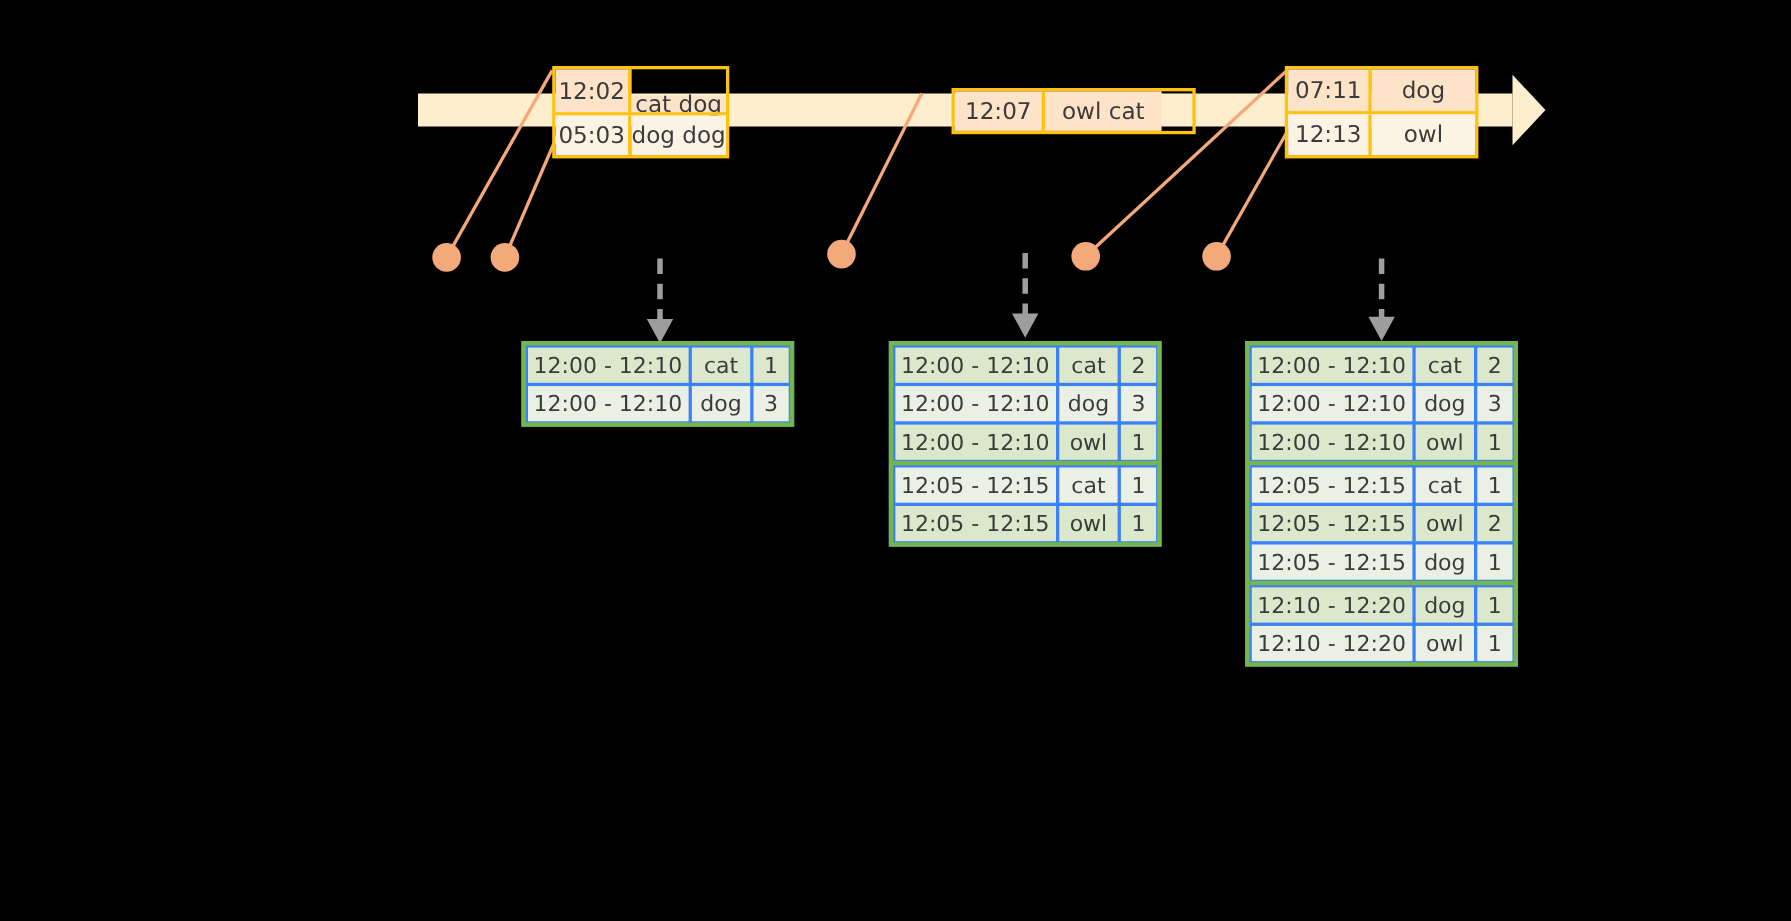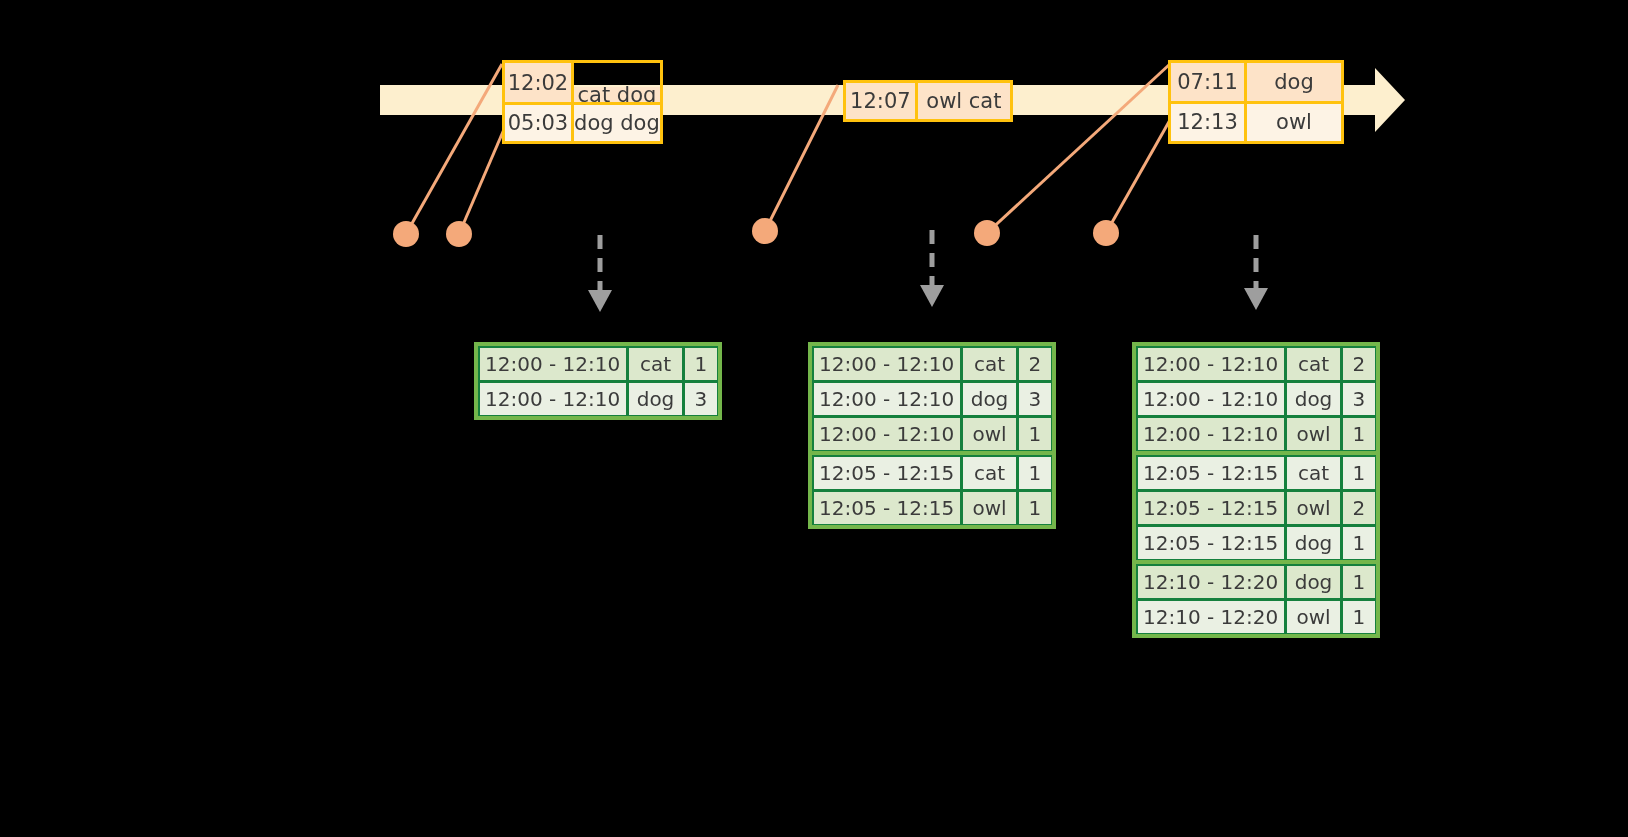--- a/index.html
+++ b/index.html
@@ -13,21 +13,21 @@
        display:flex;flex-direction:column;}
   .evt .row{display:flex;height:39px;}
   .evt .row + .row{border-top:3px solid #FFC20E;}
   .evt .cell{display:flex;align-items:center;justify-content:center;
              font-size:21px;color:#3b3b3b;box-sizing:border-box;}
   .evt .cell.time{border-right:3px solid #FFC20E;}
   .row.a .cell{background:#FDE3C8;}
   .row.b .cell{background:#FDF3E5;}
 
   
-  .agg{position:absolute;border:4px solid #74B64B;box-sizing:border-box;background:#15803d;margin-top:32px;}
+  .agg{position:absolute;border:4px solid #74B64B;box-sizing:border-box;background:#3b82f6;}
   .agg .arow{display:flex;}
   .agg .acell{display:flex;align-items:center;justify-content:center;
               font-size:20px;color:#3b3b3b;height:32px;box-sizing:border-box;
               margin:1.5px;}
   .arow.g0 .acell{background:#DCE8CC;}
   .arow.g1 .acell{background:#EAF0E3;}
   .sep{height:4px;background:#74B64B;}
 </style>
 </head>
 <body>
@@ -73,21 +73,21 @@
     <div class="row a">
       <div class="cell time" style="width:84px;">12:02</div>
       <div class="cell" style="width:106px;margin-top:24px;">cat dog</div>
     </div>
     <div class="row b">
       <div class="cell time" style="width:84px;">05:03</div>
       <div class="cell" style="width:106px;">dog dog</div>
     </div>
   </div>
 
-  <div class="evt" style="left:843px;top:80px;width:170px;height:42px;">
+  <div class="evt" style="left:865px;top:80px;width:222px;height:42px;">
     <div class="row a">
       <div class="cell time" style="width:82px;">12:07</div>
       <div class="cell" style="width:106px;">owl cat</div>
     </div>
   </div>
 
   <div class="evt" style="left:1168px;top:60px;width:176px;height:84px;">
     <div class="row a">
       <div class="cell time" style="width:76px;">07:11</div>
       <div class="cell" style="width:94px;">dog</div>

